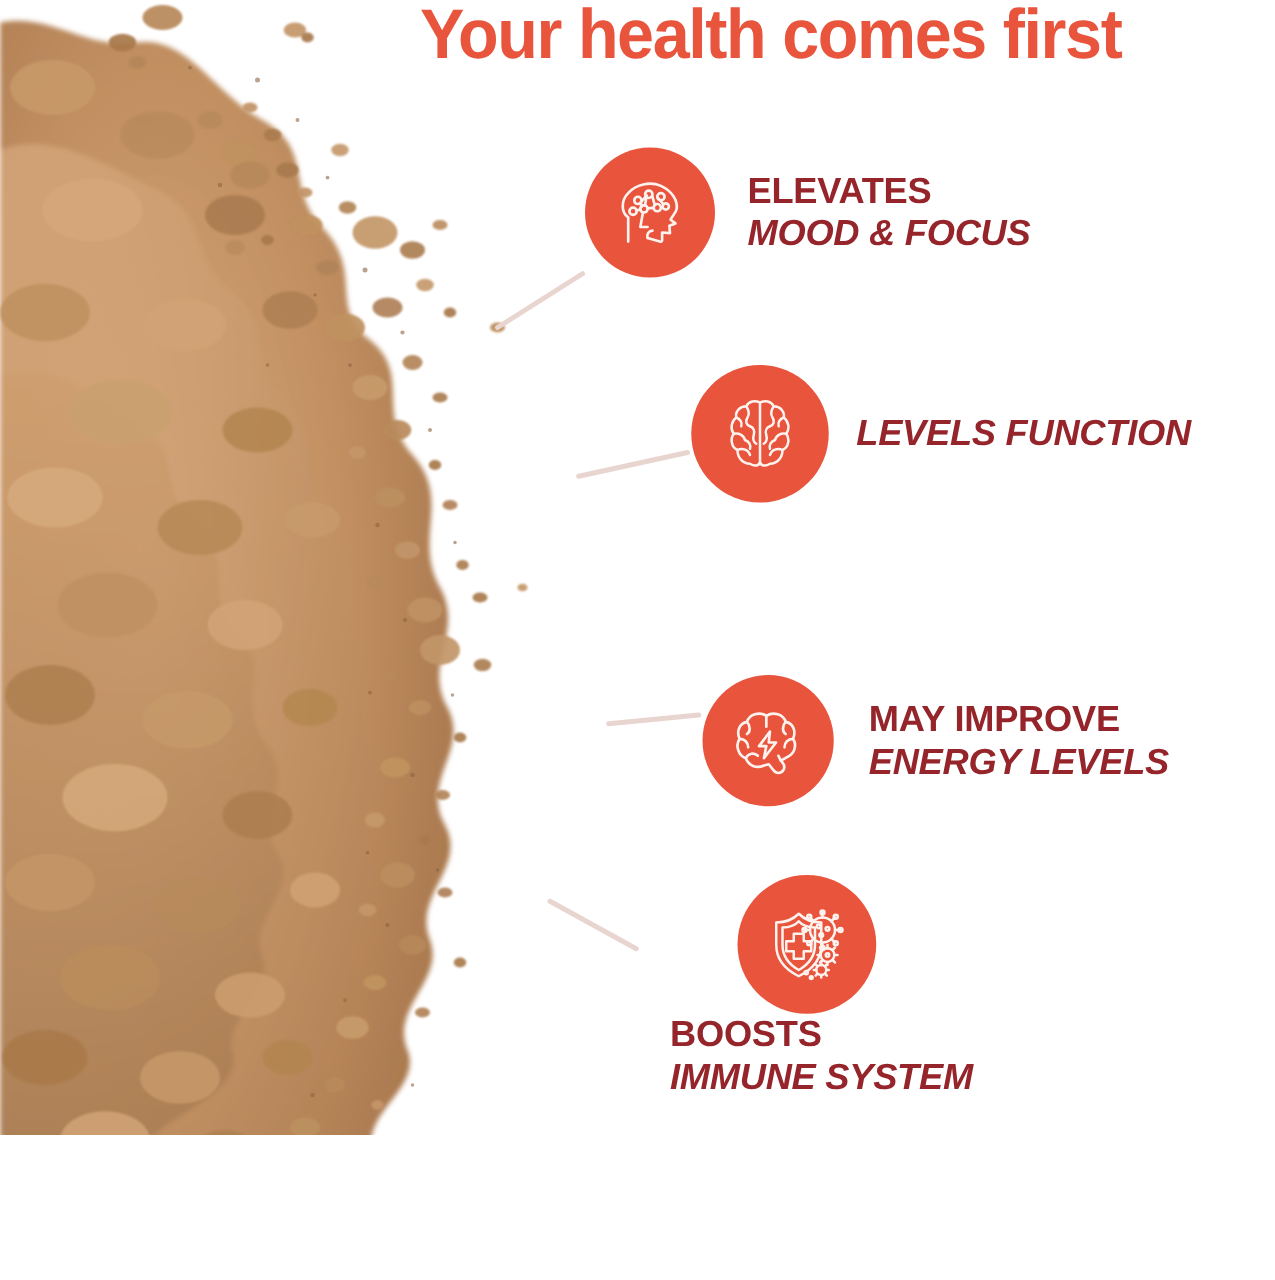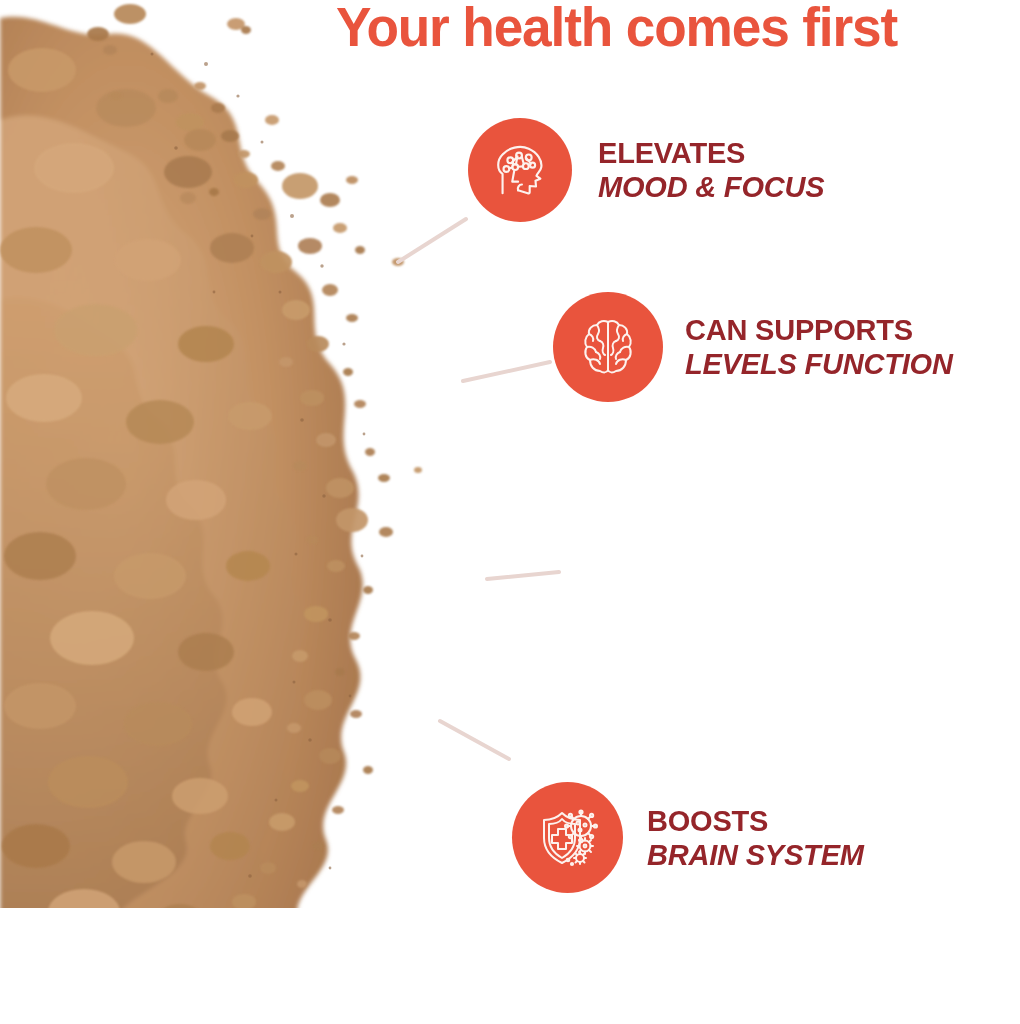--- a/index.html
+++ b/index.html
@@ -88,21 +88,21 @@
   #benefit-1 .benefit-label { margin-left: 26px; }
 
   #benefit-2 { left: 553px; top: 292px; }
   #benefit-2 .benefit-icon-circle { width: 110px; height: 110px; }
   #benefit-2 .benefit-label { margin-left: 22px; }
 
   #benefit-3 { left: 562px; top: 540px; }
   #benefit-3 .benefit-icon-circle { width: 105px; height: 105px; }
   #benefit-3 .benefit-label { margin-left: 28px; }
 
-  #benefit-4 { left: 512px; top: 782px; }
+  #benefit-4 { left: 512px; top: 700px; flex-direction: column; }
   #benefit-4 .benefit-icon-circle { width: 111px; height: 111px; }
   #benefit-4 .benefit-label { margin-left: 24px; }
 </style>
 </head>
 <body>
 
 <div id="infographic">
 
   <div class="powder-photo">
     <svg width="470" height="1024" viewBox="0 0 470 1024" aria-hidden="true">
@@ -350,25 +350,48 @@
           <path d="M43 10 C41 13 40 16 42 19 C44 22 43 25 40 26"></path>
           <path d="M51 19 C48 20 46 23 47 26"></path>
           <path d="M53 32 C49 31 45 33 44 37"></path>
           <path d="M50 45 C46 43 41 45 40 49"></path>
           <path d="M40 26 C37 27 36 30 37 33 C38 36 37 39 35 40"></path>
           <path d="M44 37 C41 38 39 41 40 44"></path>
         </g>
       </svg>
     </div>
     <div class="benefit-label">
-      <span>CAN SUPPORTS</span>
       <span class="line2">LEVELS FUNCTION</span>
     </div>
   </div>
 
+  <div class="benefit" id="benefit-3">
+    <div class="benefit-icon-circle">
+      <svg width="62" height="62" viewBox="0 0 64 64" aria-hidden="true">
+        <g fill="none" stroke="#fdf2ee" stroke-width="2.2" stroke-linecap="round" stroke-linejoin="round">
+          <path d="M30 11 C24 7 16 10 14 16 C8 17 5 24 8 30 C4 35 7 44 13 46
+                   C15 52 22 55 28 52 L32 51 L36 56 C38 59 42 59 44 56
+                   C46 53 44 50 42 48 L40 44"></path>
+          <path d="M30 11 C36 7 44 10 46 16 C52 17 55 24 52 30 C55 34 54 41 49 44
+                   L42 48"></path>
+          <path d="M14 16 C17 19 17 24 14 26"></path>
+          <path d="M8 30 C12 30 15 33 15 37"></path>
+          <path d="M13 46 C15 42 20 41 23 44"></path>
+          <path d="M46 16 C43 19 43 24 46 26"></path>
+          <path d="M52 30 C48 30 45 33 45 37"></path>
+          <path d="M30 11 L30 20"></path>
+          <path d="M33 24 L24 36 L30 36 L28 46 L38 33 L32 33 Z"></path>
+        </g>
+      </svg>
+    </div>
+    <div class="benefit-label">
+      <span>MAY IMPROVE</span>
+      <span class="line2">ENERGY LEVELS</span>
+    </div>
+  </div>
 
   <div class="benefit" id="benefit-4">
     <div class="benefit-icon-circle">
       <svg width="64" height="64" viewBox="0 0 64 64" aria-hidden="true">
         <g fill="none" stroke="#fdf2ee" stroke-width="2" stroke-linecap="round" stroke-linejoin="round">
 
           <path d="M8 14 C15 14 22 11 26 7 C30 11 37 14 44 14
                    L44 32 C44 44 36 52 26 57 C16 52 8 44 8 32 Z"></path>
 
           <path d="M13 18 C19 18 24 15.5 26 13 C28 15.5 33 18 39 18
@@ -425,17 +448,17 @@
             <line x1="41" y1="49" x2="39.5" y2="47.5"></line>
           </g>
 
           <circle cx="32" cy="54" r="1.3"></circle>
           <circle cx="36" cy="58" r="1.1"></circle>
         </g>
       </svg>
     </div>
     <div class="benefit-label">
       <span>BOOSTS</span>
-      <span class="line2">BRAIN SYSTEM</span>
+      <span class="line2">IMMUNE SYSTEM</span>
     </div>
   </div>
 
 </div>
 
 </body></html>

